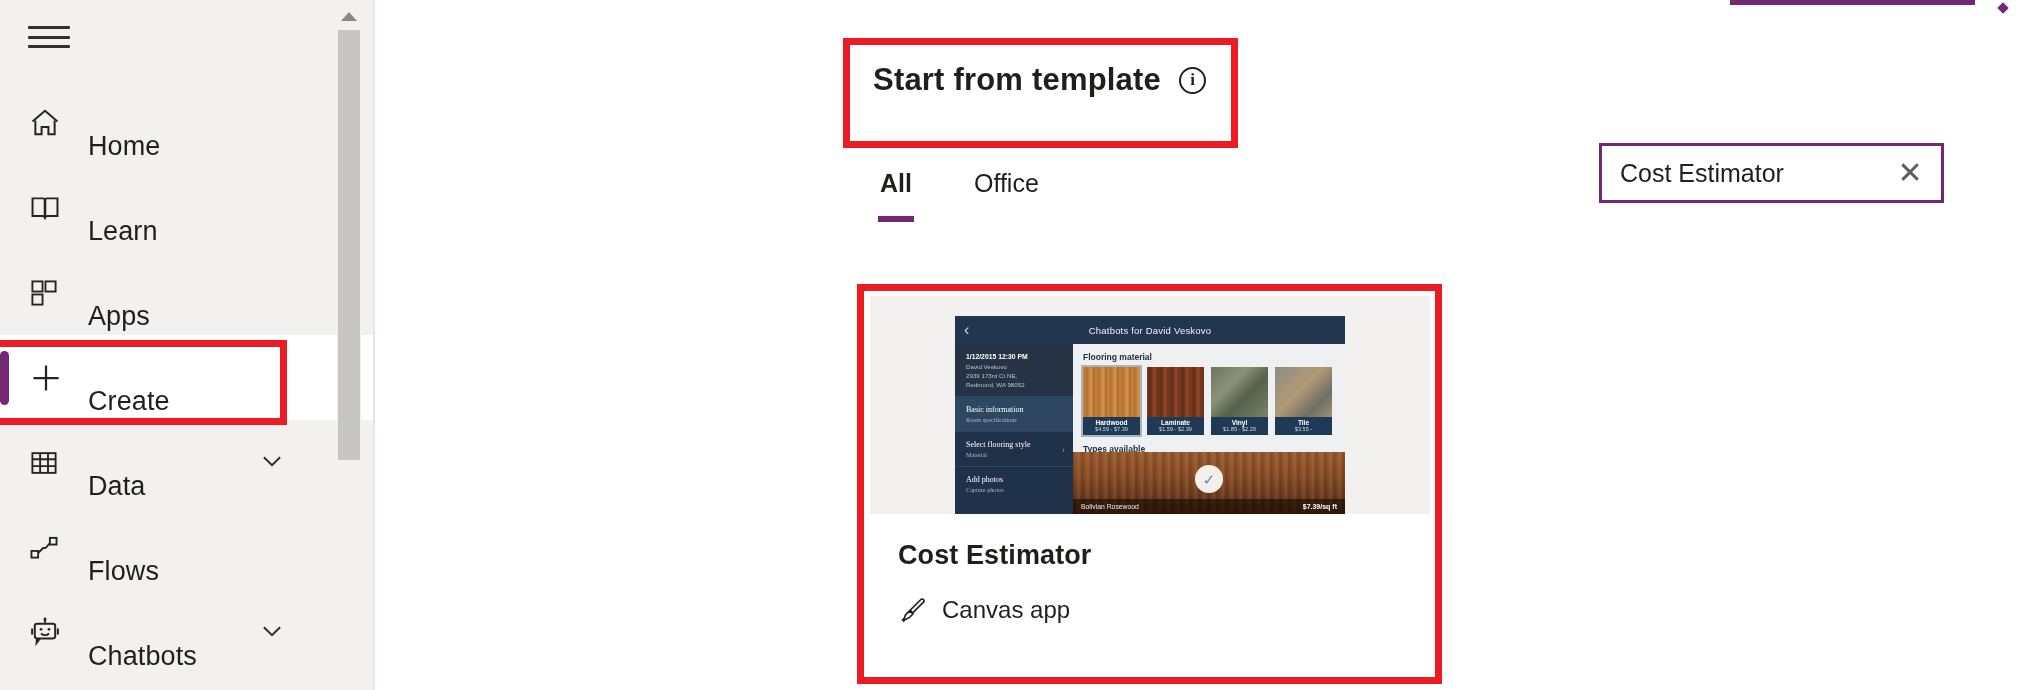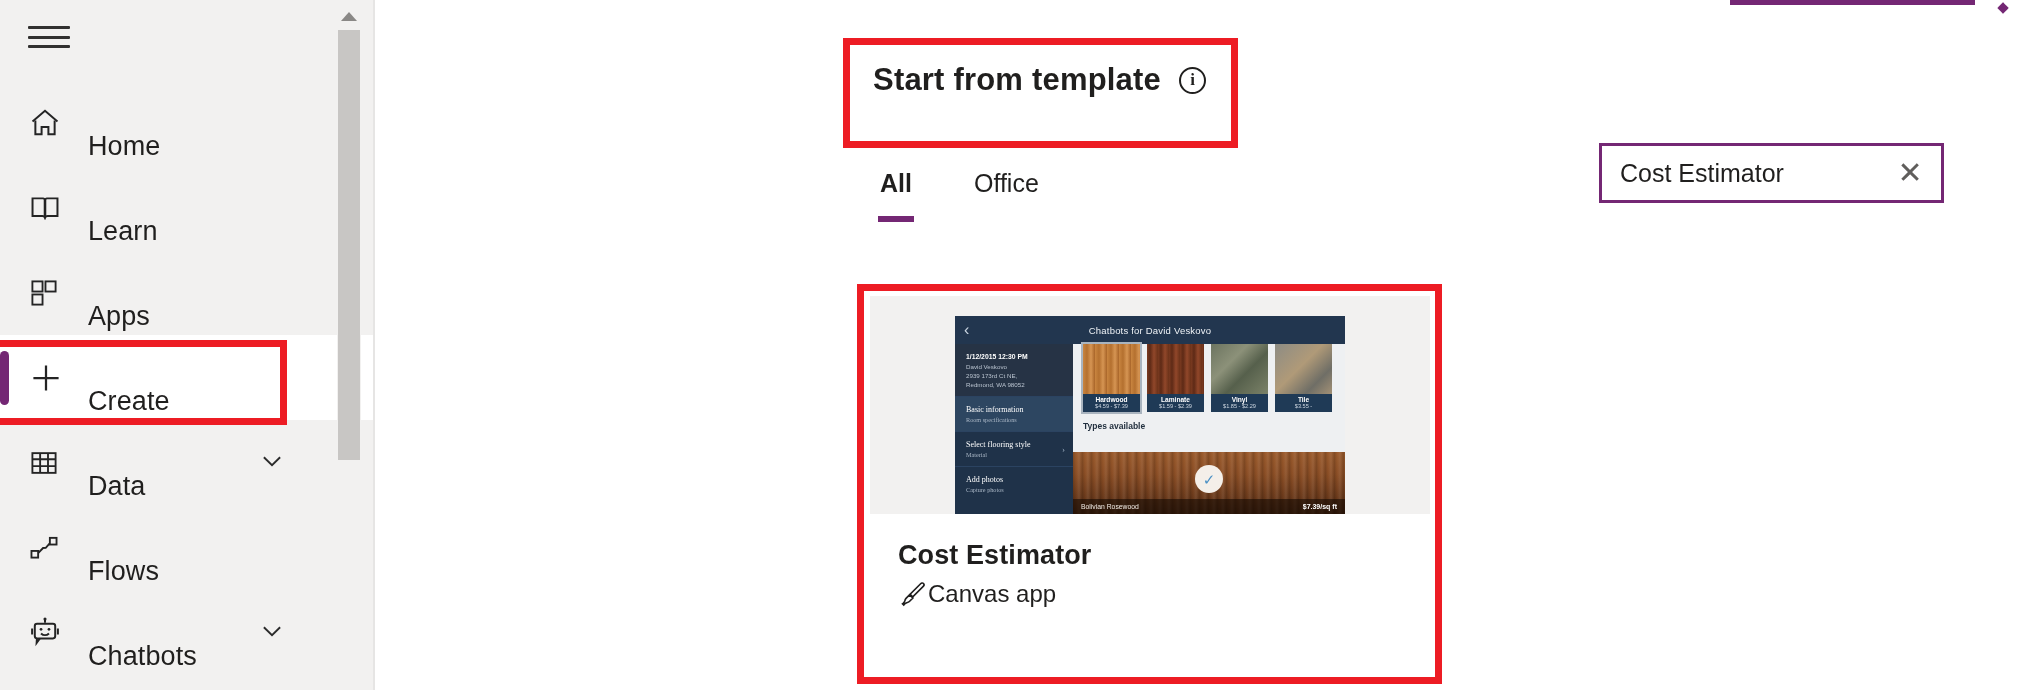--- a/index.html
+++ b/index.html
@@ -179,21 +179,21 @@
   .ph-caption {
     position: absolute; left: 0; right: 0; bottom: 0; height: 15px;
     background: rgba(25,12,4,.62); display: flex; align-items: center;
     justify-content: space-between; padding: 0 8px;
   }
   .ph-caption .l { font-size: 6.8px; color: #f2ece6; }
   .ph-caption .r { font-size: 7px; color: #ffffff; font-weight: 700; }
 
   .card-body { padding: 26px 0 0 28px; }
   .card-title { font-size: 27px; font-weight: 700; color: #201f1e; letter-spacing: .1px; }
-  .card-meta { display: flex; align-items: center; margin-top: 8px; }
+  .card-meta { display: flex; align-items: center; gap: 14px; margin-top: 24px; }
   .card-meta .lbl { font-size: 24px; color: #201f1e; }
   .brush-icon { width: 30px; height: 30px; color: #201f1e; }
 </style>
 </head>
 <body>
 
 <div class="app">
 
   <div class="top-strip"></div>
   <div class="top-glyph">◆</div>
@@ -359,20 +359,21 @@
                 <div class="s">Material</div>
                 <span class="arr">›</span>
               </div>
               <div class="ph-nav">
                 <div class="t">Add photos</div>
                 <div class="s">Capture photos</div>
               </div>
             </div>
 
             <div class="ph-right">
+              <div class="ph-sec">Flooring material</div>
 
               <div class="swatches">
                 <div class="sw sel">
                   <div class="img" style="background:repeating-linear-gradient(90deg,#c98540 0px,#b4702f 4px,#d69553 8px,#a86428 12px);"></div>
                   <div class="cap">
                     <div class="n">Hardwood</div>
                     <div class="p">$4.59 - $7.39</div>
                   </div>
                 </div>
                 <div class="sw">

